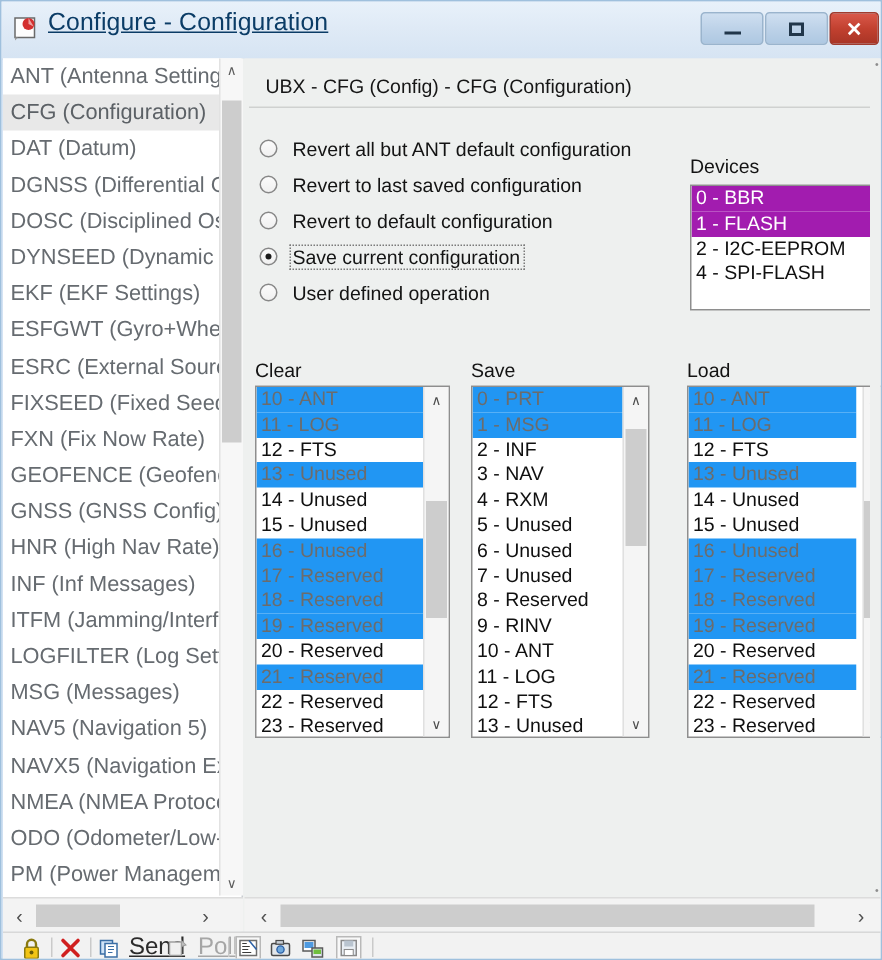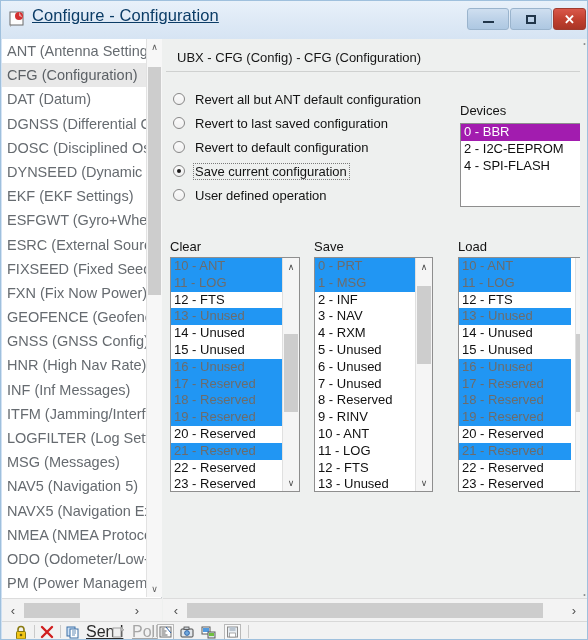--- a/index.html
+++ b/index.html
@@ -394,21 +394,21 @@
           <div class="side-item"><span>ANT (Antenna Settings</span></div>
           <div class="side-item selected"><span>CFG (Configuration)</span></div>
           <div class="side-item"><span>DAT (Datum)</span></div>
           <div class="side-item"><span>DGNSS (Differential GN</span></div>
           <div class="side-item"><span>DOSC (Disciplined Osc</span></div>
           <div class="side-item"><span>DYNSEED (Dynamic Se</span></div>
           <div class="side-item"><span>EKF (EKF Settings)</span></div>
           <div class="side-item"><span>ESFGWT (Gyro+Wheelt</span></div>
           <div class="side-item"><span>ESRC (External Source</span></div>
           <div class="side-item"><span>FIXSEED (Fixed Seed)</span></div>
-          <div class="side-item"><span>FXN (Fix Now Power)</span></div>
+          <div class="side-item"><span>FXN (Fix Now Rate)</span></div>
           <div class="side-item"><span>GEOFENCE (Geofence </span></div>
           <div class="side-item"><span>GNSS (GNSS Config)</span></div>
           <div class="side-item"><span>HNR (High Nav Rate)</span></div>
           <div class="side-item"><span>INF (Inf Messages)</span></div>
           <div class="side-item"><span>ITFM (Jamming/Interfe</span></div>
           <div class="side-item"><span>LOGFILTER (Log Settin</span></div>
           <div class="side-item"><span>MSG (Messages)</span></div>
           <div class="side-item"><span>NAV5 (Navigation 5)</span></div>
           <div class="side-item"><span>NAVX5 (Navigation Exp</span></div>
           <div class="side-item"><span>NMEA (NMEA Protoco</span></div>
@@ -453,20 +453,21 @@
           </div>
           <div class="radio-row">
             <span class="radio-mark"></span>
             <span class="radio-label">User defined operation</span>
           </div>
         </div>
 
       <div id="devices-label">Devices</div>
       <div id="devices-box">
           <div class="dev-item sel">0 - BBR</div>
+          <div class="dev-item sel">1 - FLASH</div>
           <div class="dev-item">2 - I2C-EEPROM</div>
           <div class="dev-item">4 - SPI-FLASH</div>
         </div>
 
       <div class="col-label" id="clear-label">Clear</div>
       <div class="listbox" id="clear-box">
         <div class="list-inner">
             <div class="li sel">10 - ANT</div>
             <div class="li sel">11 - LOG</div>
             <div class="li">12 - FTS</div>

